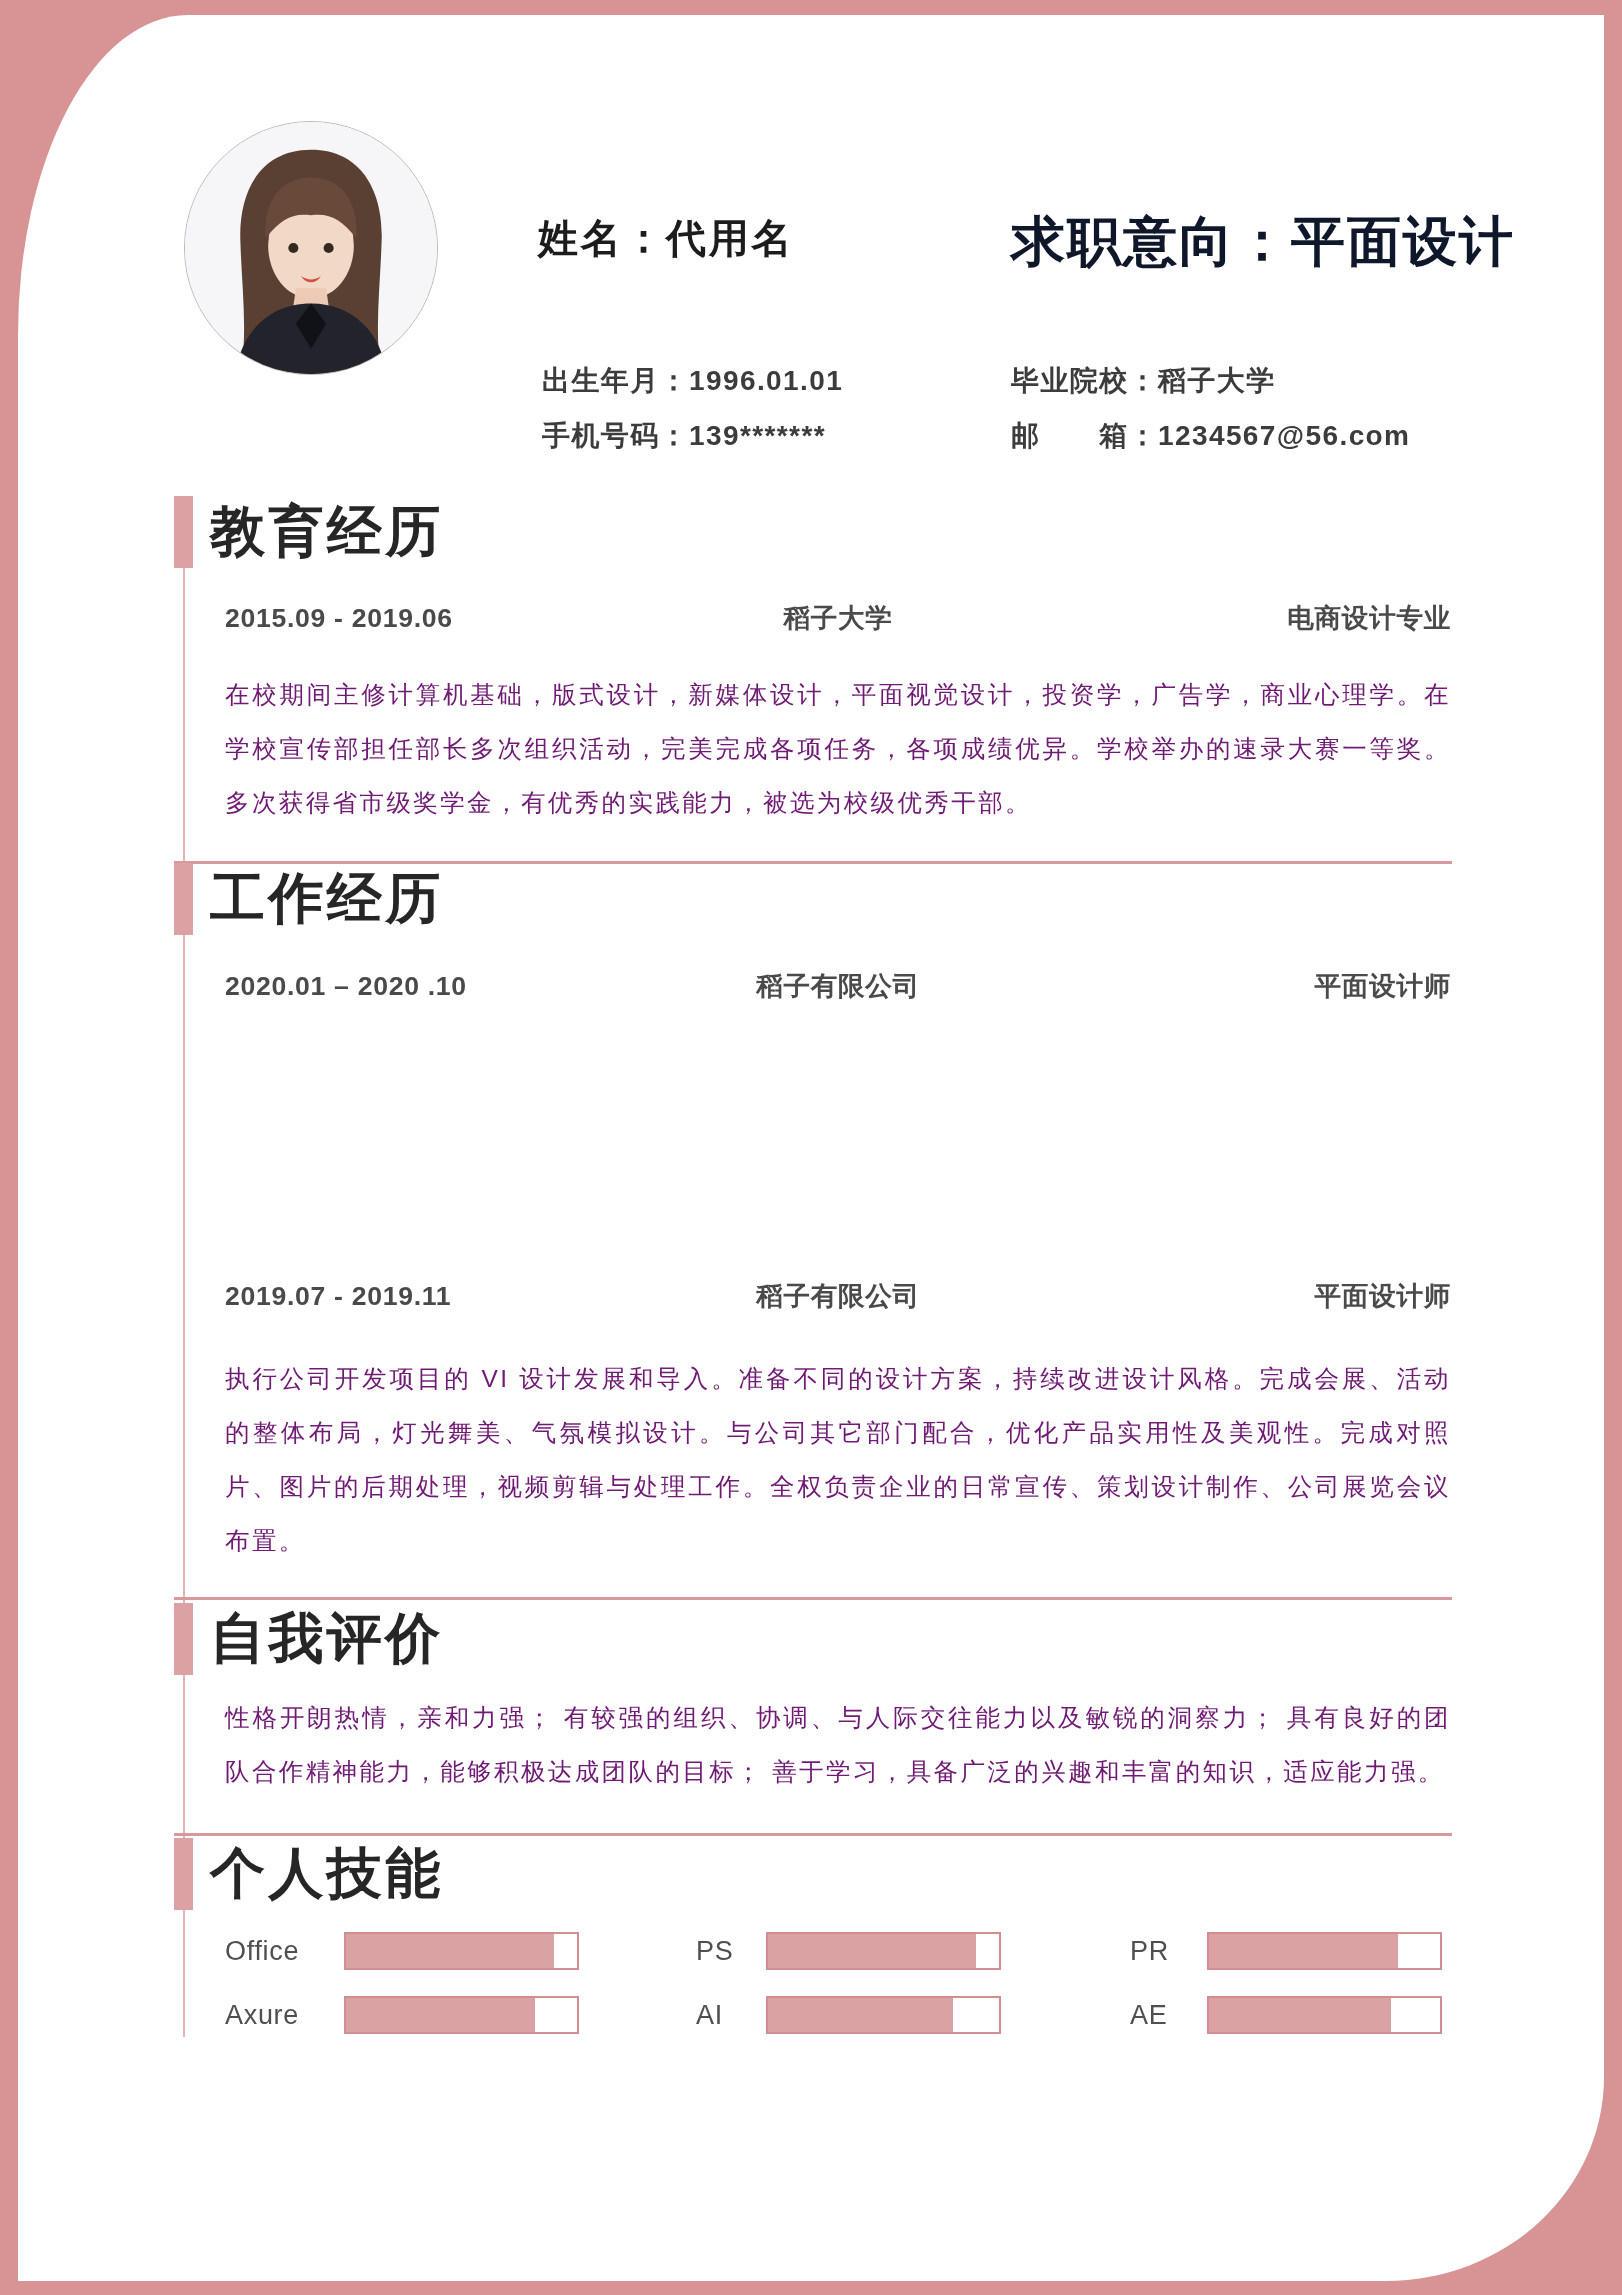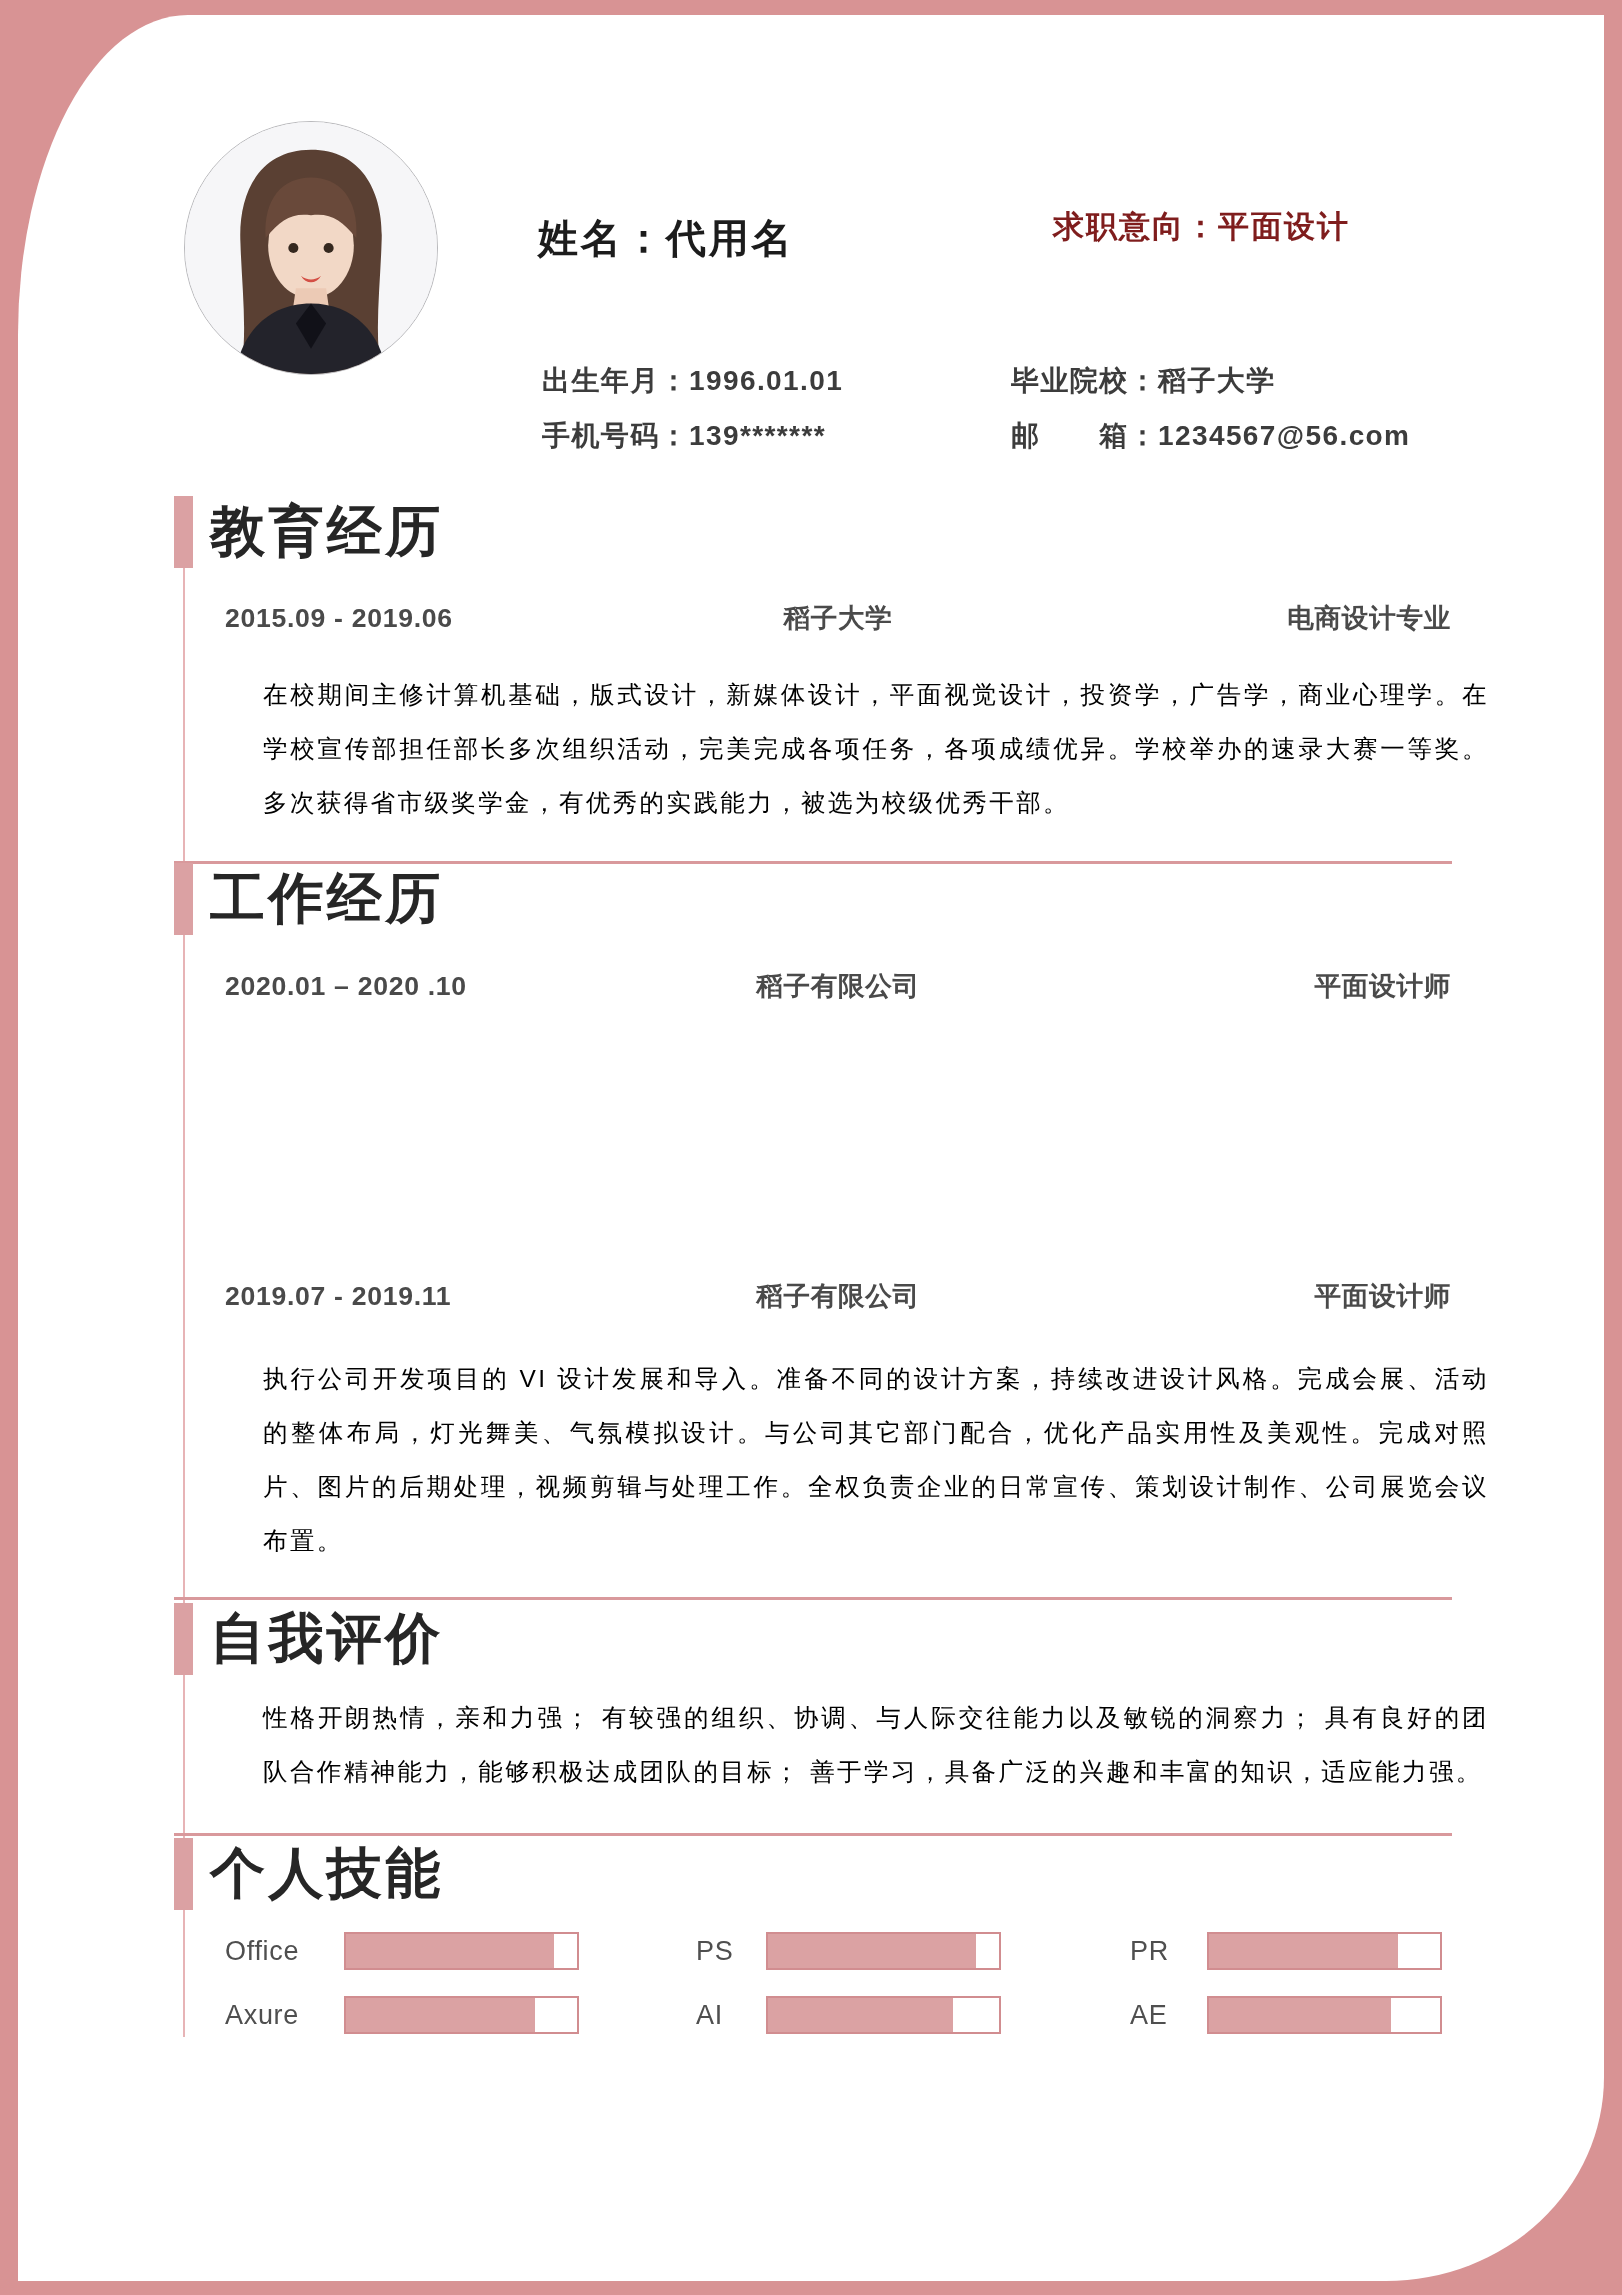--- a/index.html
+++ b/index.html
@@ -21,22 +21,22 @@
     position:absolute;left:184px;top:121px;width:252px;height:252px;
     border-radius:50%;border:1.4px solid #b9b9bc;overflow:hidden;
     background:linear-gradient(180deg,#fbfbfc 0%,#ededf0 100%);
   }
   .avatar svg{display:block;width:100%;height:100%;}
   .name-line{
     position:absolute;left:538px;top:211px;
     font-size:40px;font-weight:bold;color:#1c1c1c;letter-spacing:2.7px;white-space:nowrap;
   }
   .objective-line{
-    position:absolute;left:1053px;top:206px;
-    font-size:31px;font-weight:bold;color:#7f1d1d;letter-spacing:2px;white-space:nowrap;
+    position:absolute;left:1011px;top:206px;
+    font-size:54px;font-weight:bold;color:#0f172a;letter-spacing:2px;white-space:nowrap;
   }
   .info{
     position:absolute;font-size:28px;font-weight:bold;color:#3c3c3c;
     letter-spacing:1.4px;white-space:nowrap;margin-top:32px;
   }
   #info-birth{left:542px;top:330px;}
   #info-phone{left:542px;top:385px;}
   #info-school{left:1011px;top:330px;}
   #info-email{left:1011px;top:385px;}
   
@@ -63,23 +63,22 @@
   .entry-row{
     position:absolute;left:225px;width:1226px;display:flex;align-items:baseline;
     font-size:26.6px;font-weight:bold;color:#4a4a4a;letter-spacing:0.7px;
   }
   .entry-row .period{flex:1;text-align:left;}
   .entry-row .org{flex:1;text-align:center;}
   .entry-row .role{flex:1;text-align:right;}
   #edu-row{top:600px;} #work-row-1{top:968px;} #work-row-2{top:1278px;}
   .body-text{
     position:absolute;left:225px;width:1226px;
-    font-size:24.5px;line-height:54px;color:#000000;letter-spacing:2.4px;
+    font-size:24.5px;line-height:54px;color:#701a75;letter-spacing:2.4px;
     text-align:justify;
-    margin-left:38px;
   }
   #edu-body{top:668px;} #work-body-1{top:1003px;}
   #work-body-2{top:1352px;} #self-body{top:1691px;}
   
   .skill-item{
     position:absolute;height:38px;display:flex;align-items:center;
     justify-content:space-between;
     gap:11px;
   }
   .skill-label{

